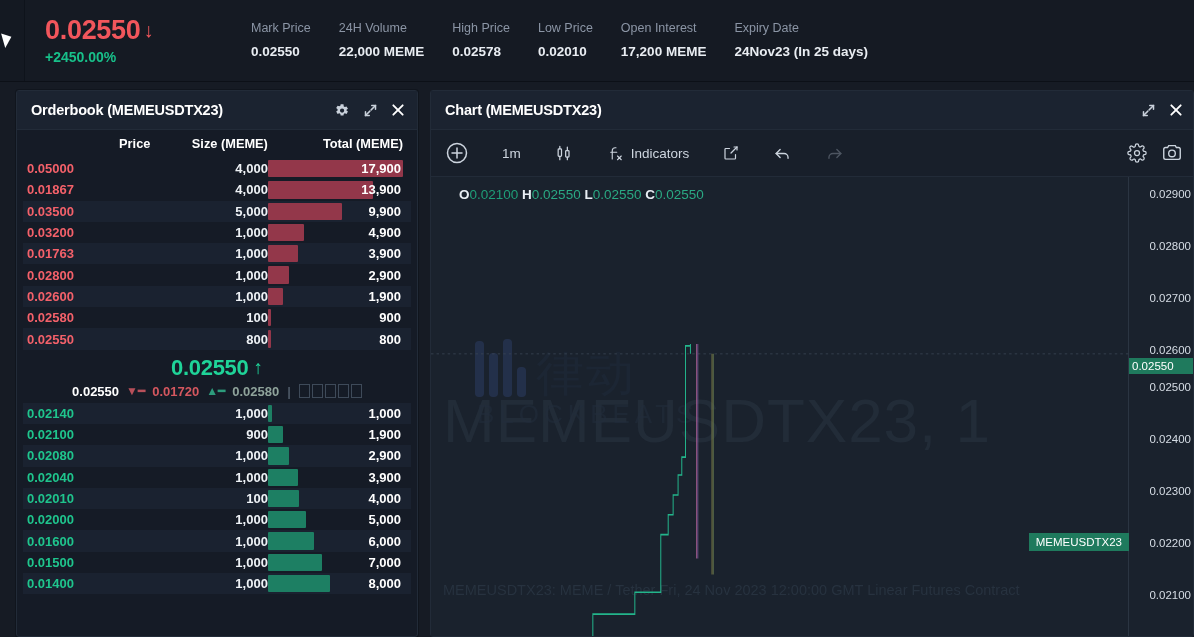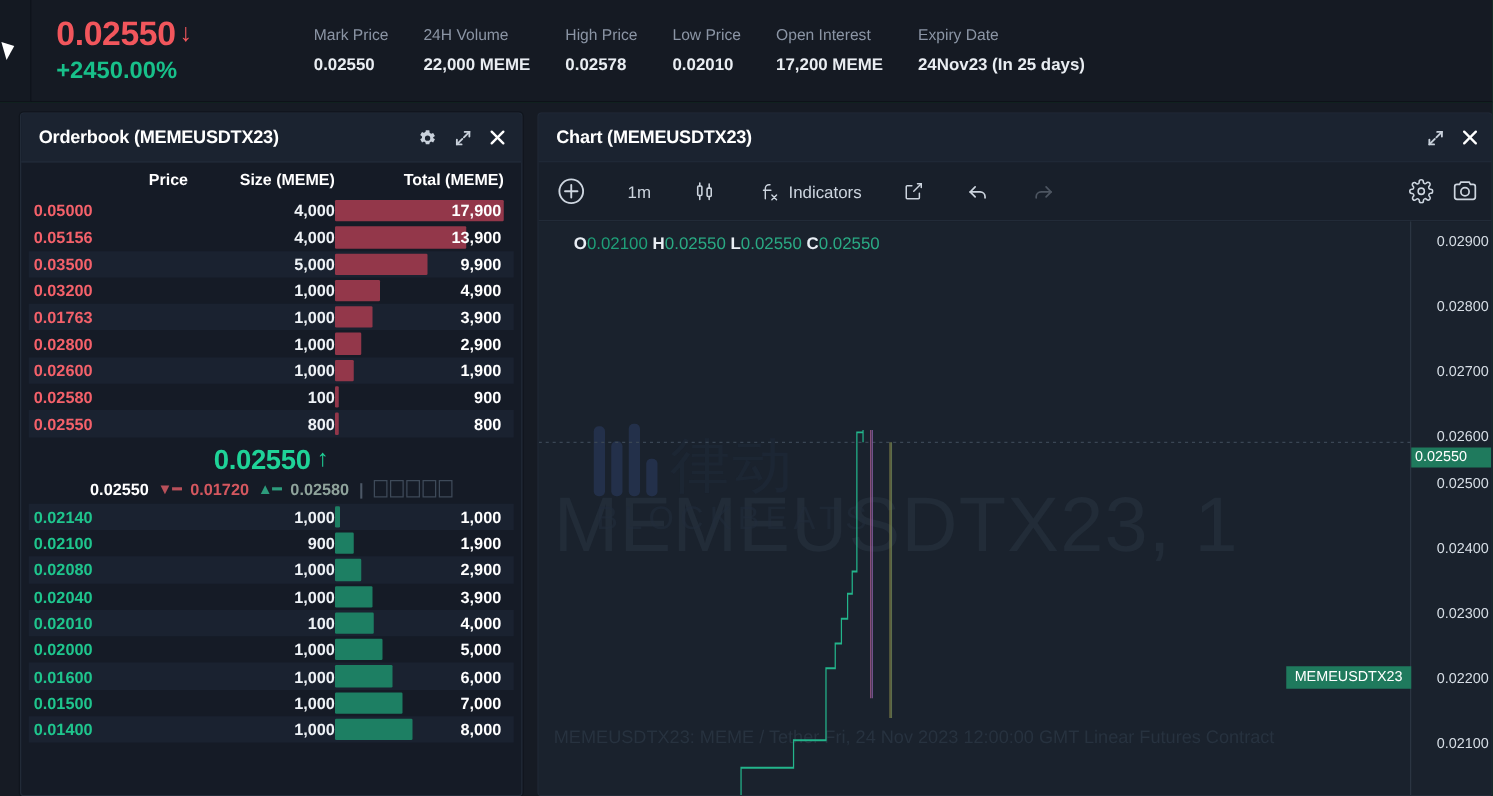--- a/index.html
+++ b/index.html
@@ -3,38 +3,38 @@
 <meta charset="utf-8">
 <style>
   html,body{margin:0;padding:0;background:#0d1117;}
   body{
     width:1194px;height:637px;overflow:hidden;
     font-family:"Liberation Sans",sans-serif;
     color:#d7dce3;
     position:relative;
     background:#161b24;
   }
-  .app{position:absolute;inset:0;display:flex;flex-direction:column;background:#15803d;}
+  .app{position:absolute;inset:0;display:flex;flex-direction:column;background:#f9a8d4;}
 
   
   .topbar{
     height:81px;flex:0 0 81px;background:#151a23;
     display:flex;align-items:center;position:relative;
     border-bottom:1px solid #0c1017;
   }
   .left-rail{width:24px;height:100%;background:#141922;position:relative;flex:0 0 24px;
     border-right:1px solid #0e131b;}
   .cursor-arrow{position:absolute;left:3px;top:32px;width:0;height:0;
     border-left:9px solid #ffffff;border-top:6px solid transparent;border-bottom:9px solid transparent;
     transform:rotate(-16deg);}
   .lastprice-box{padding:0 22px 0 20px;display:flex;flex-direction:column;justify-content:center;min-width:170px;}
   .lastprice-row{display:flex;align-items:center;gap:2px;}
   .lastprice{font-size:27px;font-weight:700;color:#f2565c;letter-spacing:-0.3px;line-height:1.05;}
   .lastprice-arrow{font-size:20px;color:#f2565c;margin-left:1px;}
-  .changepct{font-size:19px;font-weight:700;color:#18c08a;margin-top:4px;}
+  .changepct{font-size:14px;font-weight:700;color:#18c08a;margin-top:4px;}
   .stats{display:flex;align-items:center;gap:0;}
   .stat{display:flex;flex-direction:column;justify-content:center;padding:0 14px;}
   .stat .lbl{font-size:12.5px;color:#8b95a5;line-height:1.1;margin-bottom:9px;white-space:nowrap;}
   .stat .val{font-size:13.5px;color:#e9edf2;font-weight:700;white-space:nowrap;}
 
   
   .content{flex:1;display:flex;gap:0;padding:8px 0 0 0;min-height:0;background:#161b24;}
 
   
   .ob-panel{
@@ -224,21 +224,21 @@
         <div class="ob-rows">
           <div class="ob-row ask">
             <span class="price">0.05000</span>
             <span class="size">4,000</span>
             <span class="totalcell">
                 <i class="bar" style="width:100%"></i>
                 <span class="tot">17,900</span>
               </span>
           </div>
           <div class="ob-row ask">
-            <span class="price">0.05156</span>
+            <span class="price">0.01867</span>
             <span class="size">4,000</span>
             <span class="totalcell">
                 <i class="bar" style="width:78%"></i>
                 <span class="tot">13,900</span>
               </span>
           </div>
           <div class="ob-row ask alt">
             <span class="price">0.03500</span>
             <span class="size">5,000</span>
             <span class="totalcell">

